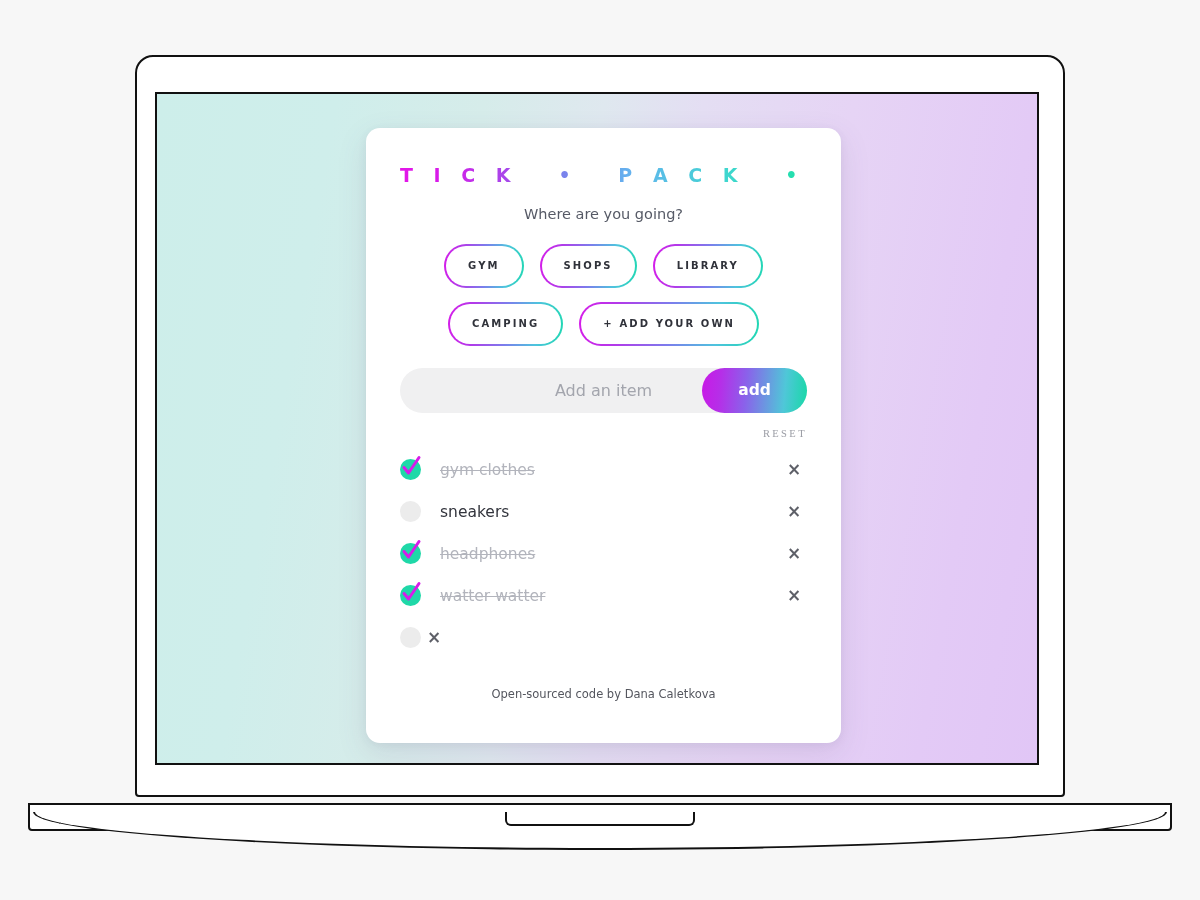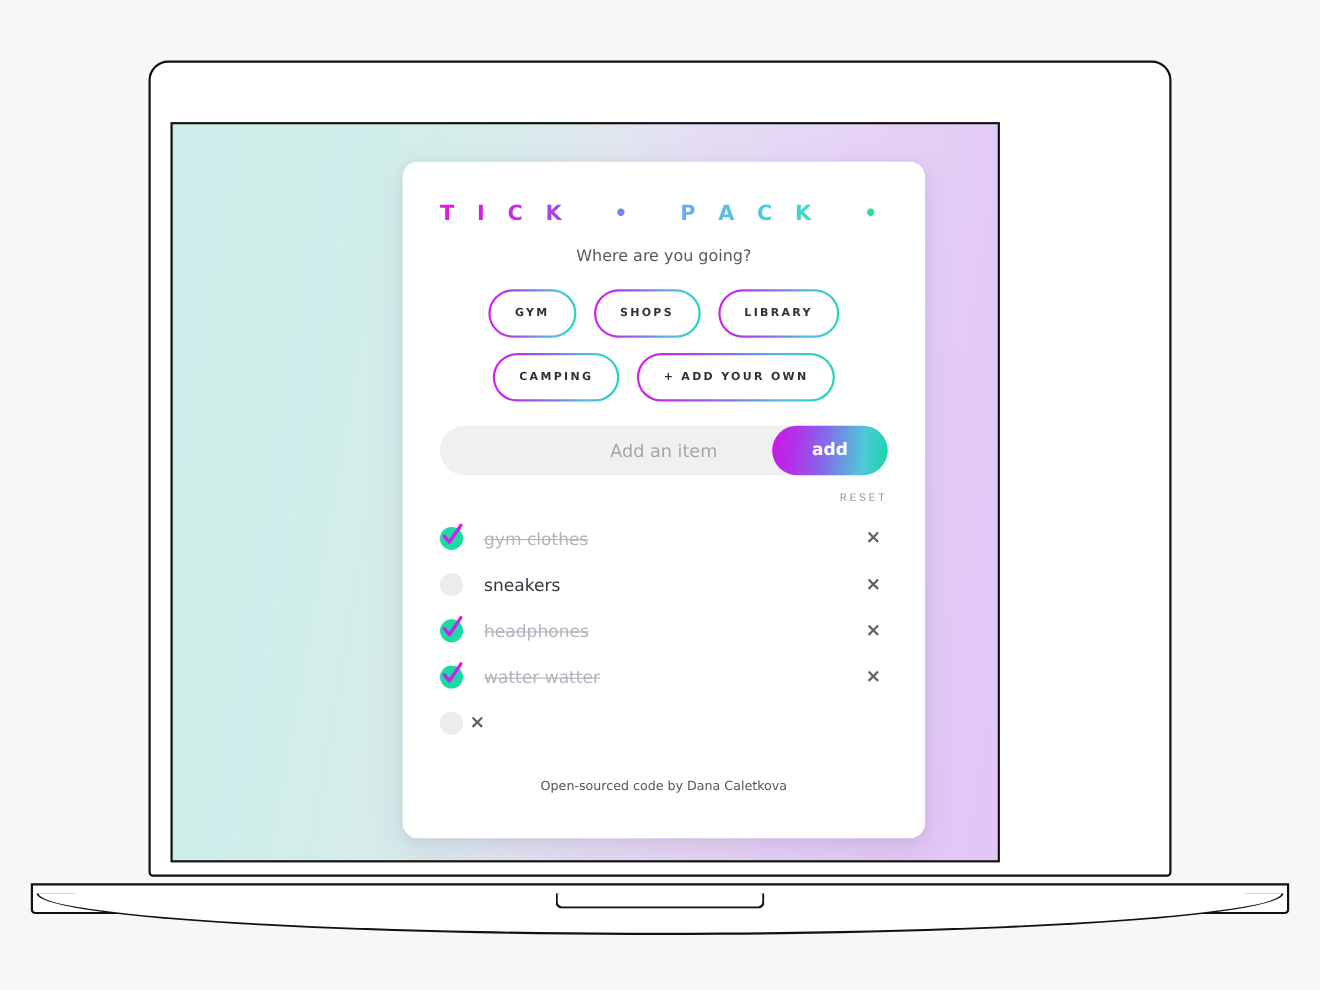--- a/index.html
+++ b/index.html
@@ -27,22 +27,22 @@
     width: 930px;
     height: 742px;
     background: #ffffff;
     border: 2.5px solid #111111;
     border-radius: 18px 18px 4px 4px;
   }
 
   .laptop-screen {
     position: absolute;
     left: 155px;
-    top: 111px;
-    width: 754px;
+    top: 92px;
+    width: 884px;
     height: 673px;
     border: 2.5px solid #111111;
     overflow: hidden;
     background: linear-gradient(100deg,
         #cdeeea 0%,
         #cfeeeb 18%,
         #d6ecea 33%,
         #dfe8ef 45%,
         #e4def3 55%,
         #e6d4f5 70%,
@@ -213,21 +213,21 @@
   
   .reset-row {
     display: flex;
     justify-content: flex-end;
     margin-top: 13px;
     margin-bottom: 8px;
   }
   .reset-btn {
     background: none;
     border: none;
-    font-family: Liberation Mono, monospace;
+    font-family: Liberation Serif, serif;
     font-size: 10.5px;
     font-weight: 400;
     letter-spacing: 2.4px;
     color: #9a9ca4;
     cursor: pointer;
     padding: 2px 0;
   }
 
   
   .todo-list { margin-top: 2px; }

